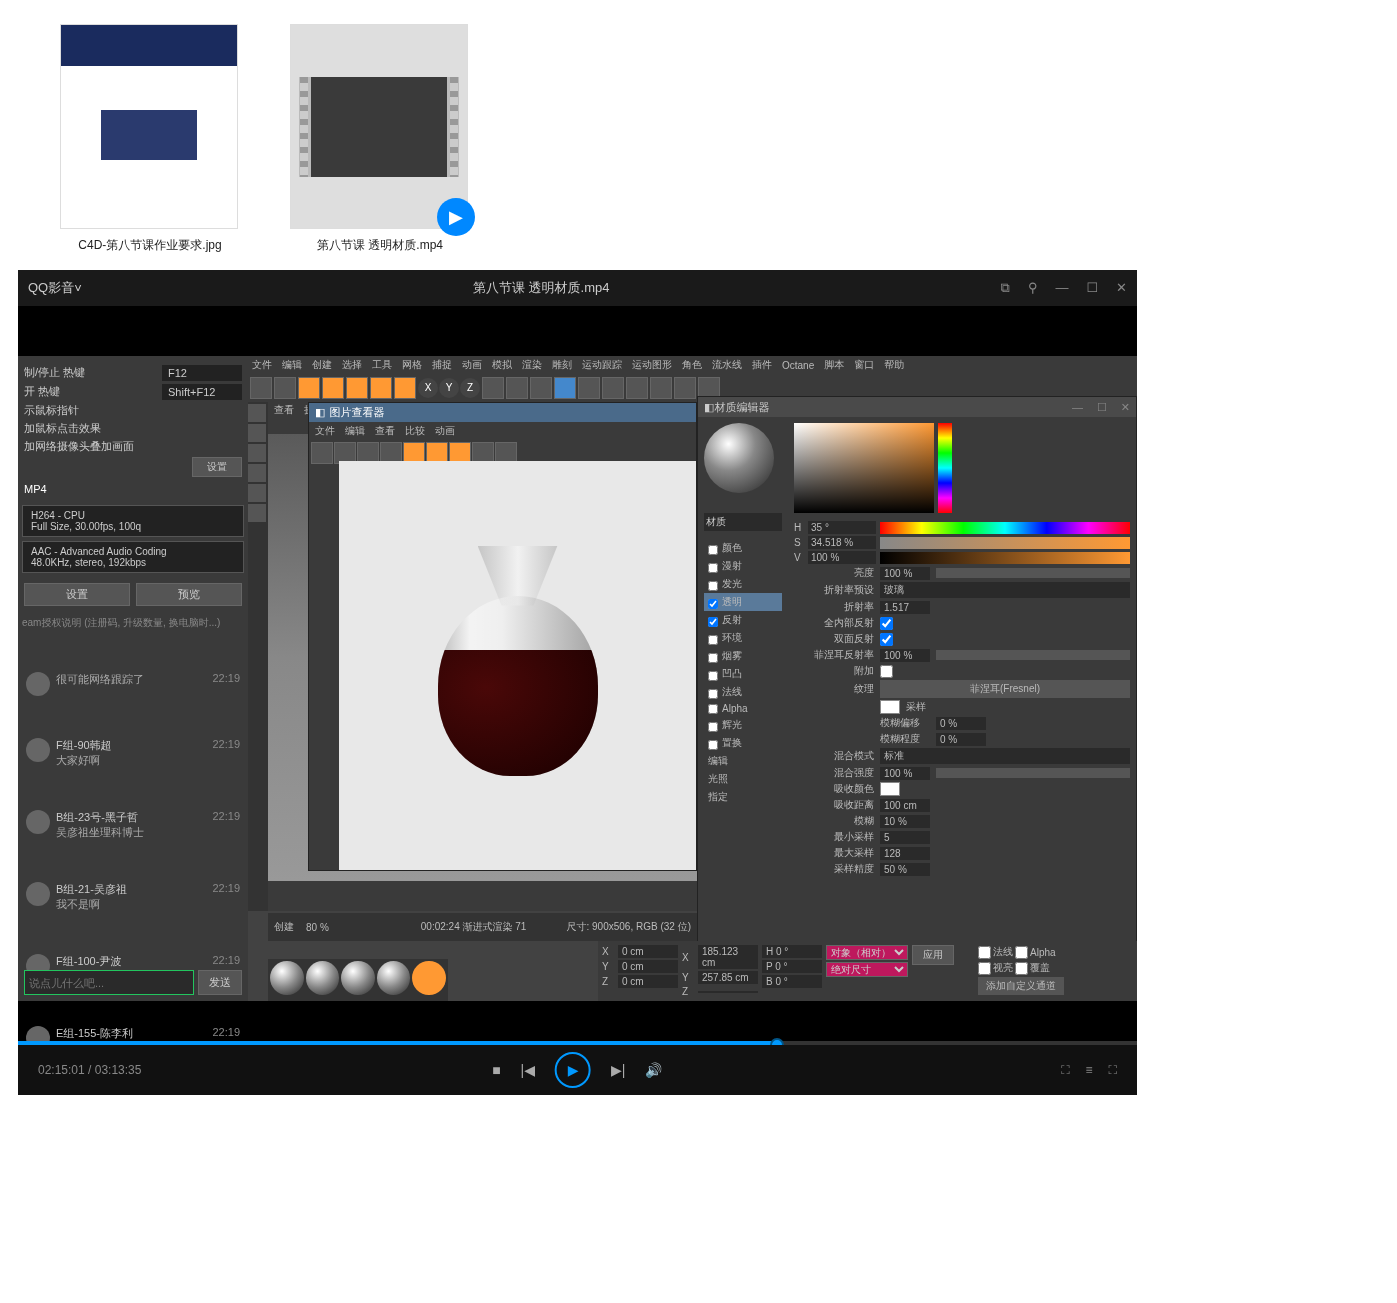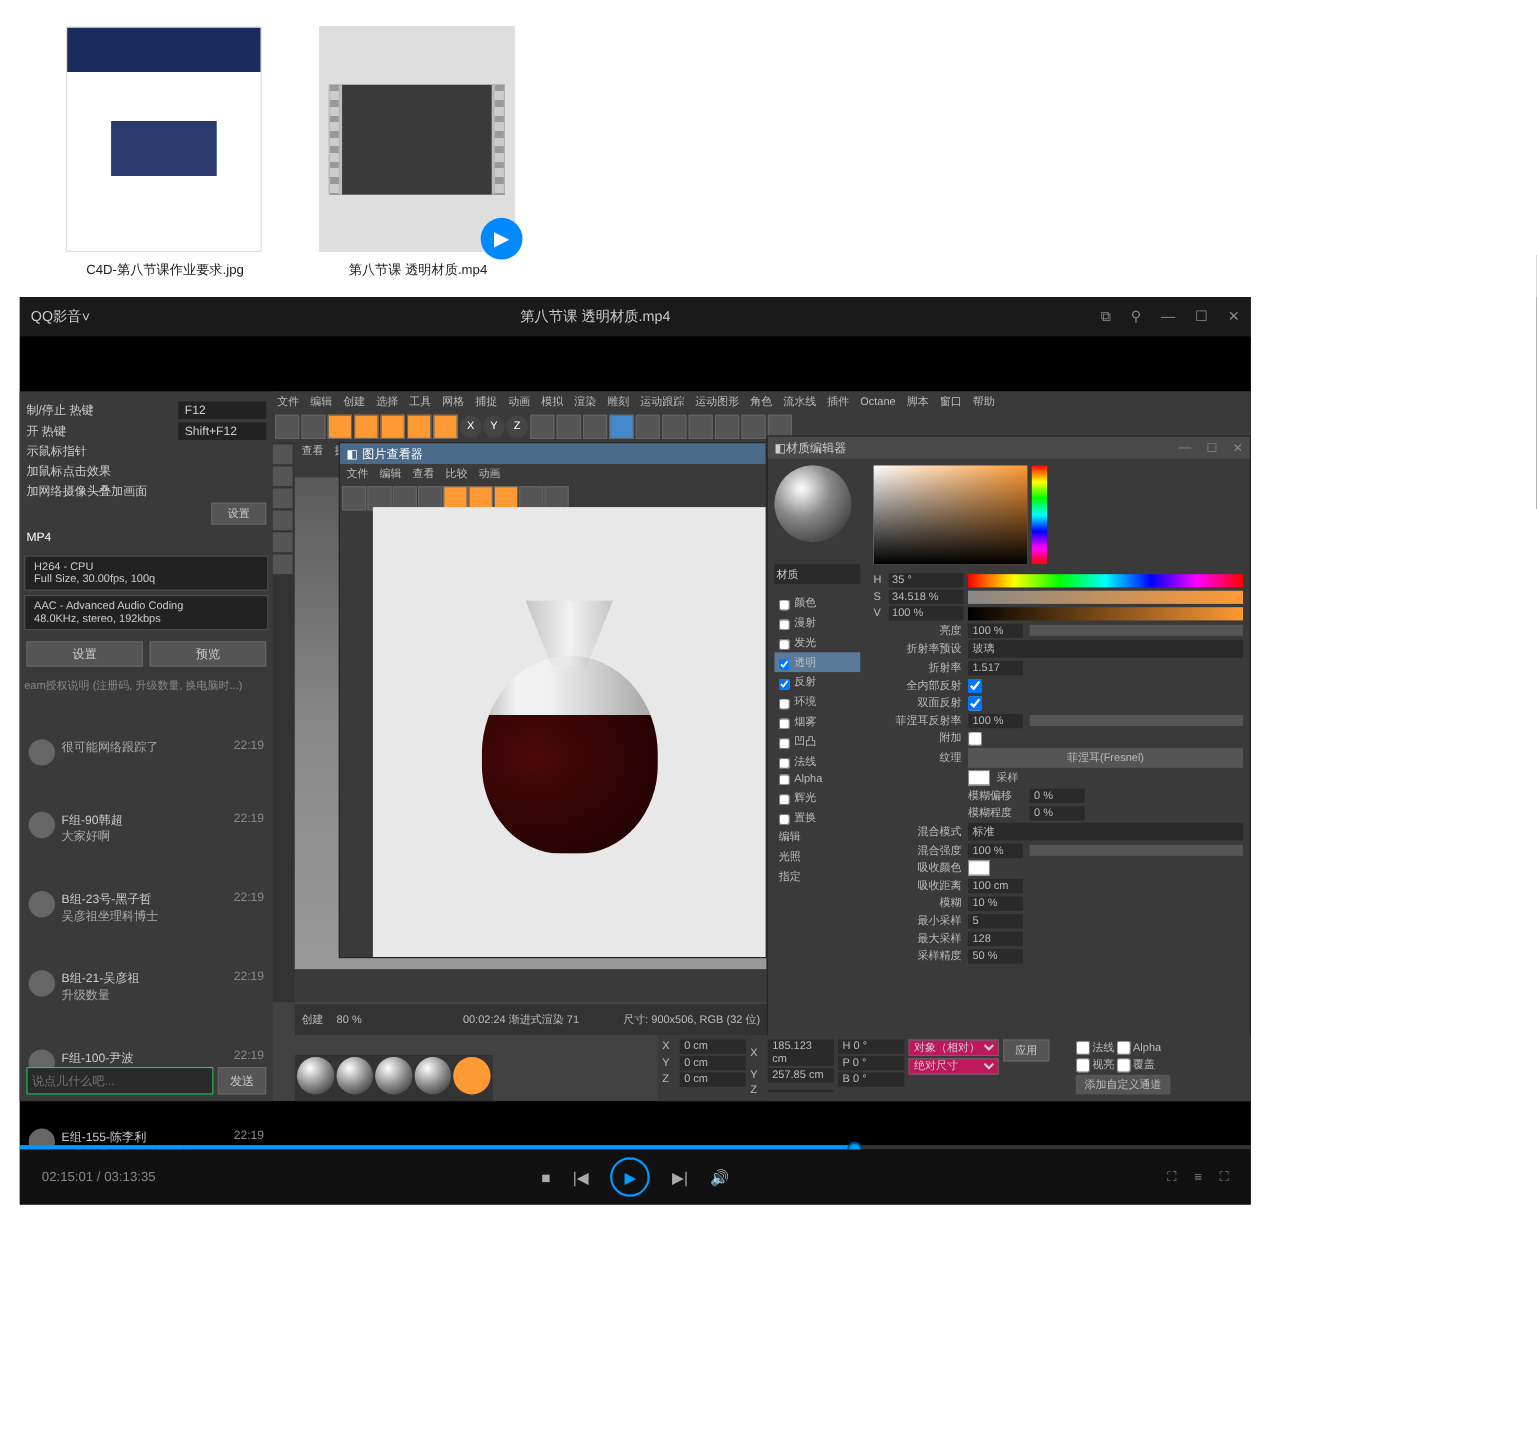--- a/index.html
+++ b/index.html
@@ -231,21 +231,21 @@
               <div class="chat-content">
                 <div class="chat-name">B组-23号-黑子哲</div>
                 <div>吴彦祖坐理科博士</div>
               </div>
               <div class="chat-time">22:19</div>
             </div>
           <div class="chat-item">
               <div class="avatar"></div>
               <div class="chat-content">
                 <div class="chat-name">B组-21-吴彦祖</div>
-                <div>升级数量</div>
+                <div>我不是啊</div>
               </div>
               <div class="chat-time">22:19</div>
             </div>
           <div class="chat-item">
               <div class="avatar"></div>
               <div class="chat-content">
                 <div class="chat-name">F组-100-尹波</div>
                 <div>估计是铁通网络</div>
               </div>
               <div class="chat-time">22:19</div>

